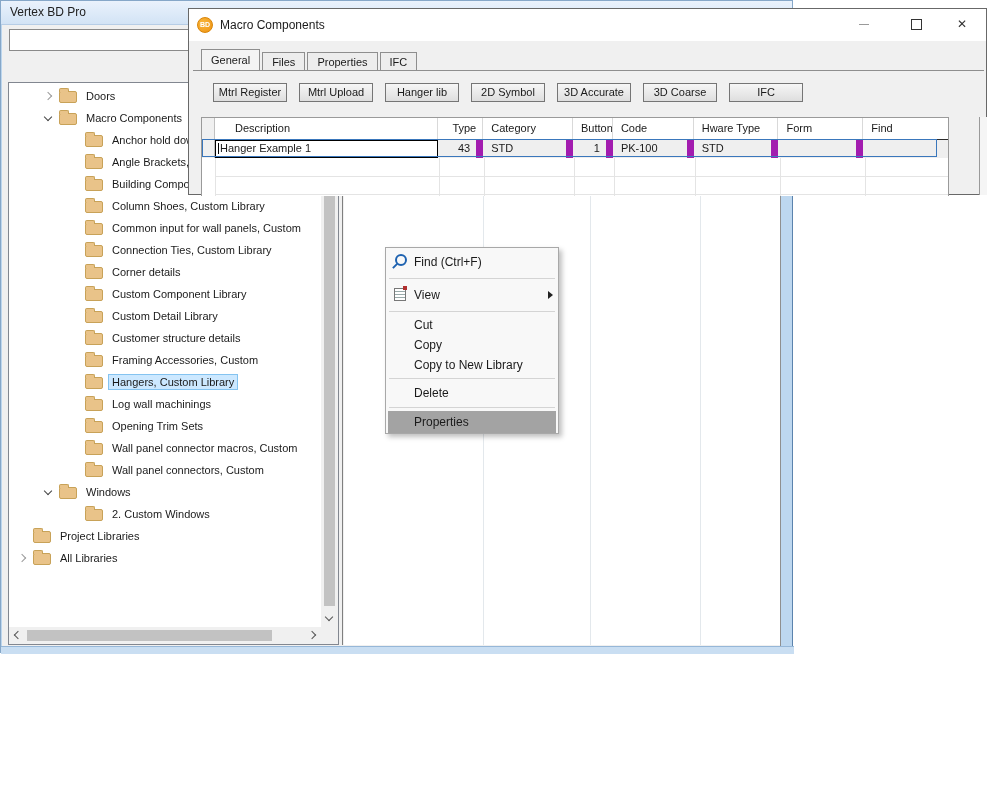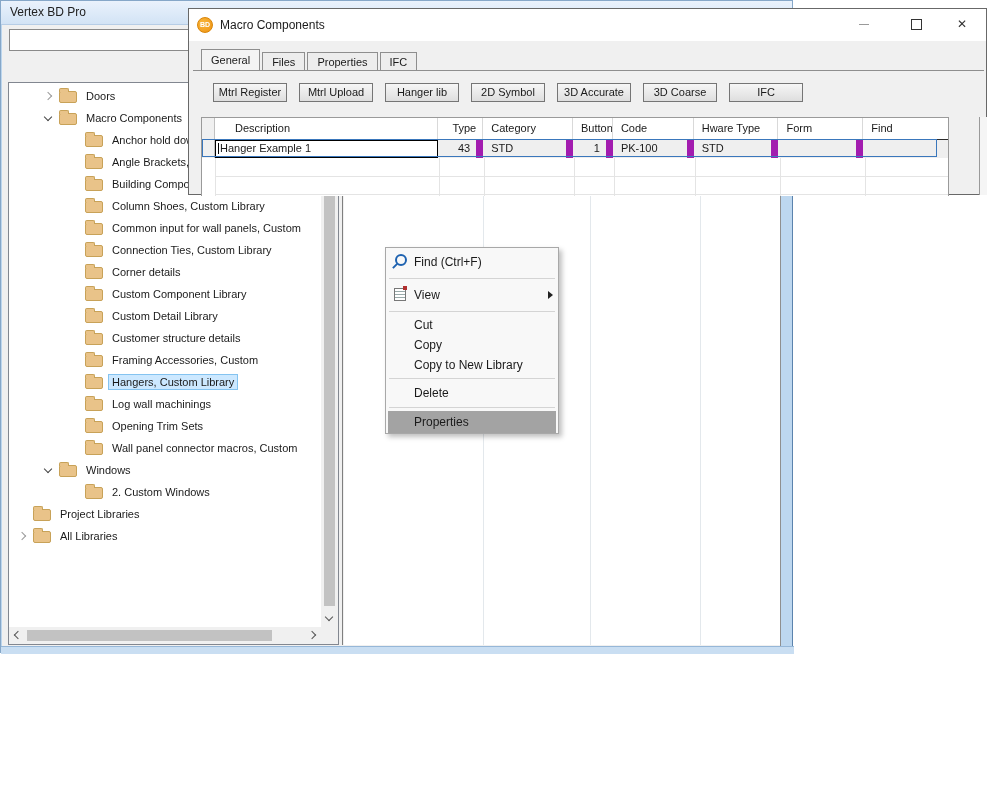--- a/index.html
+++ b/index.html
@@ -267,20 +267,25 @@
             <span class="folder"></span>
             <span class="tree-label">Opening Trim Sets</span>
           </div>
 
           <div class="tree-row lvl2">
             <span class="chev"></span>
             <span class="folder"></span>
             <span class="tree-label">Wall panel connector macros, Custom</span>
           </div>
 
+          <div class="tree-row lvl2">
+            <span class="chev"></span>
+            <span class="folder"></span>
+            <span class="tree-label">Wall panel connectors, Custom</span>
+          </div>
 
           <div class="tree-row lvl1">
             <span class="chev down"></span>
             <span class="folder"></span>
             <span class="tree-label">Windows</span>
           </div>
 
           <div class="tree-row lvl2">
             <span class="chev"></span>
             <span class="folder"></span>

